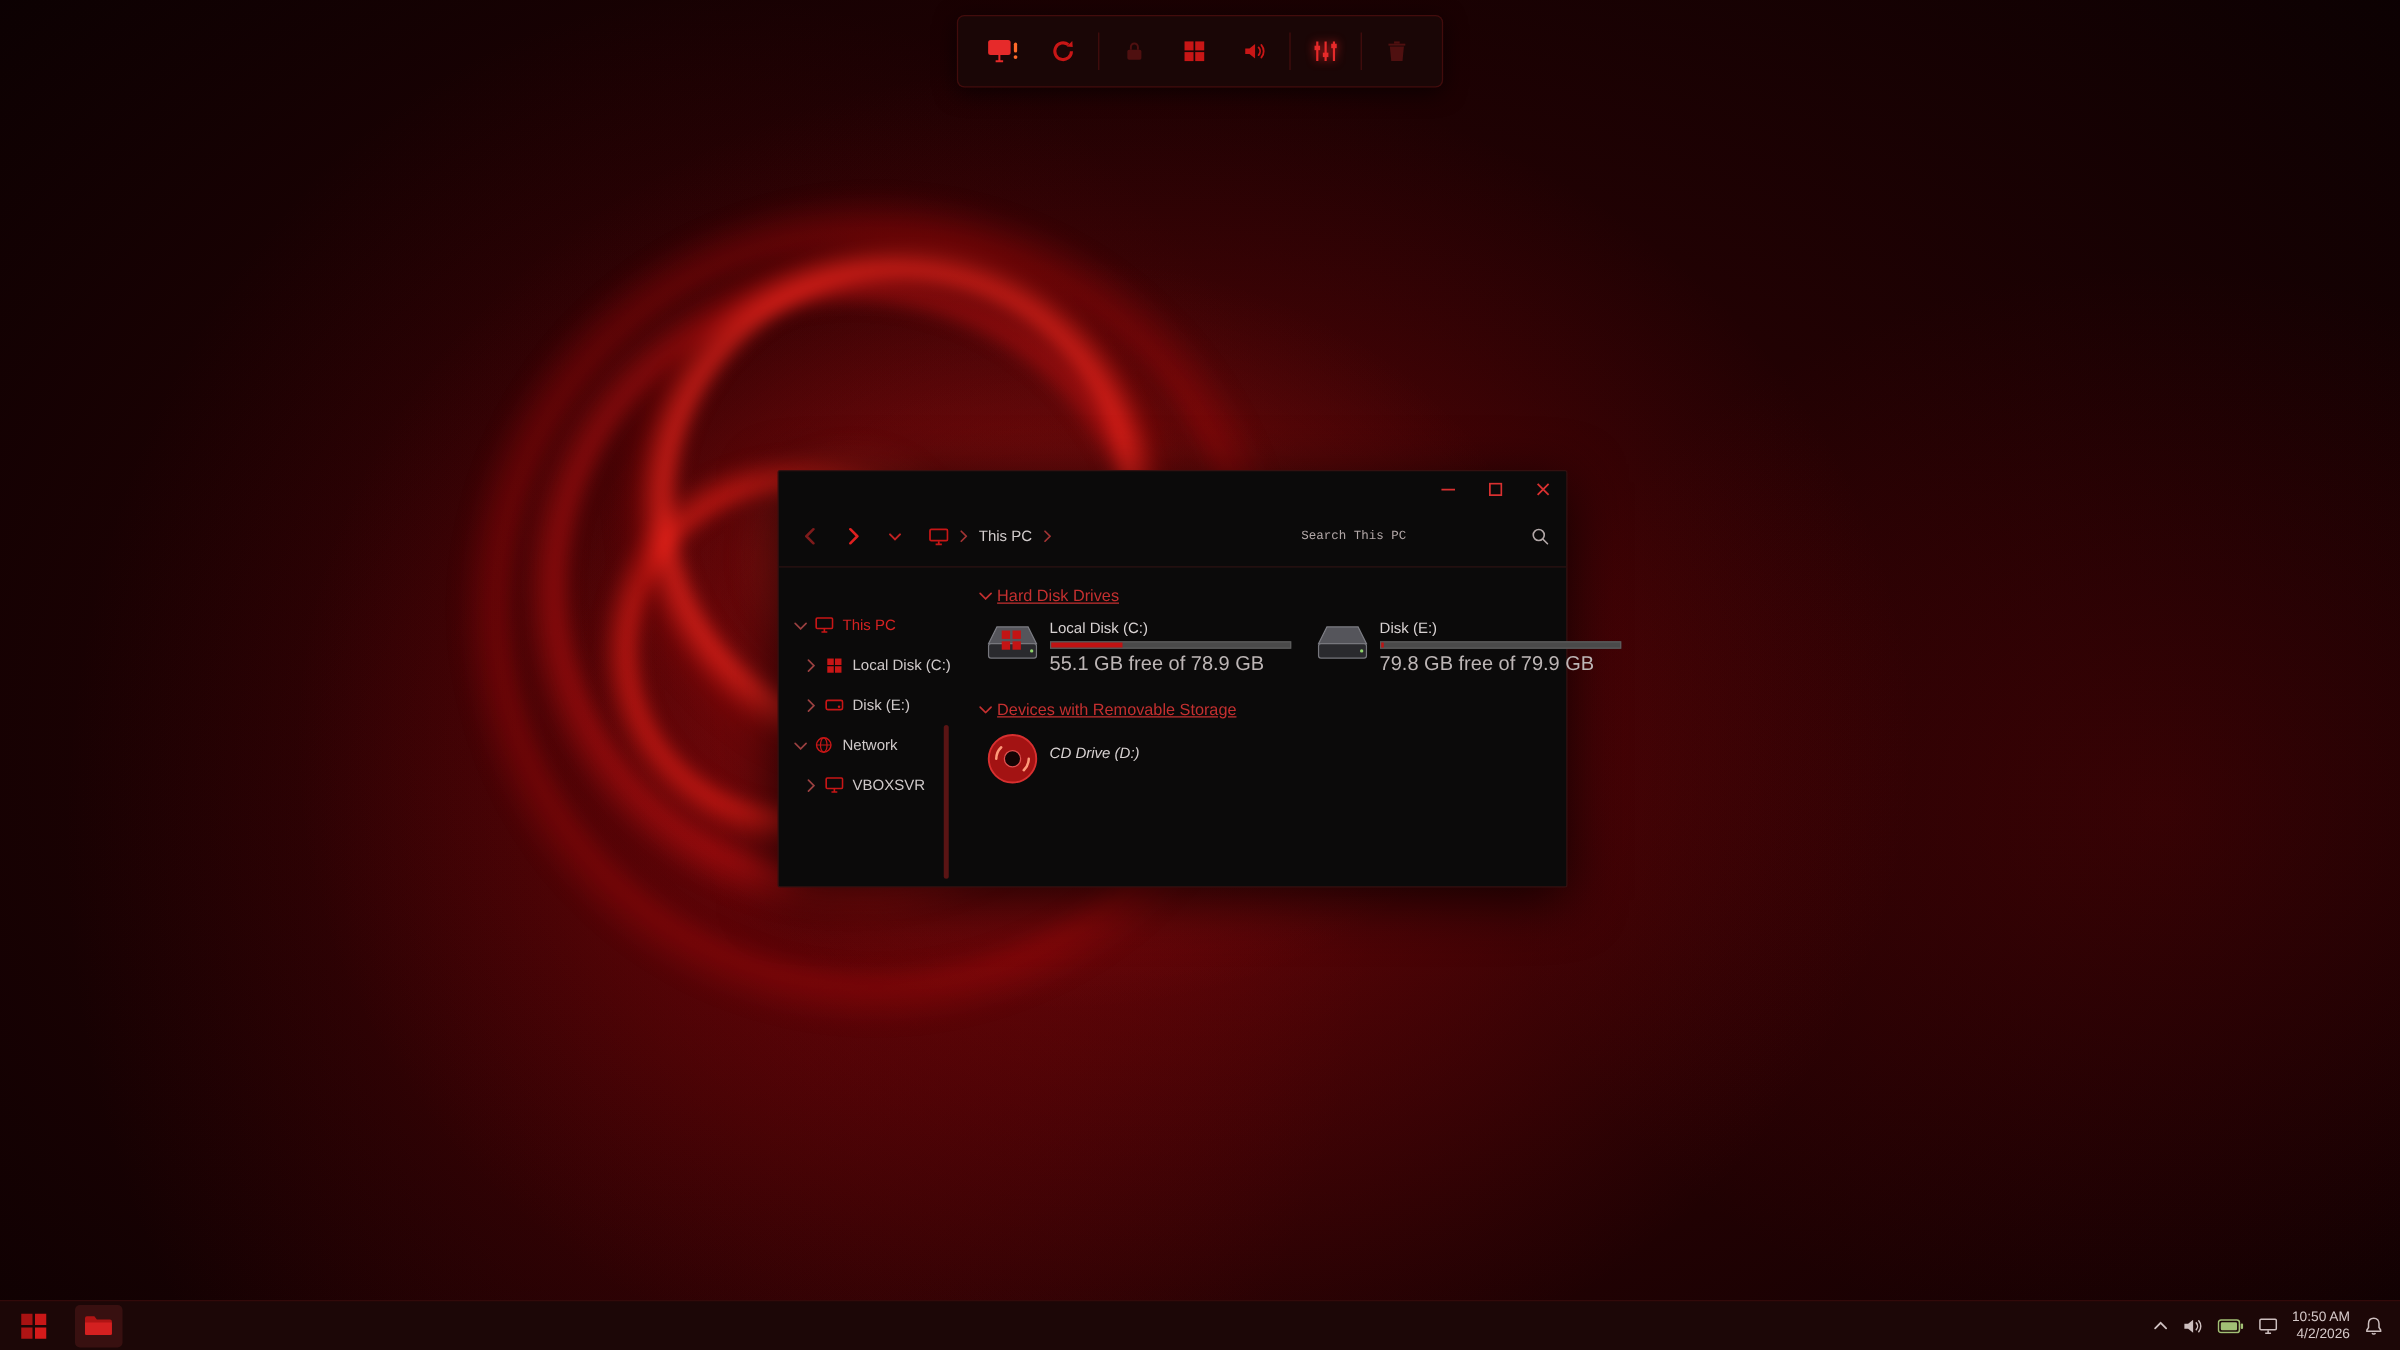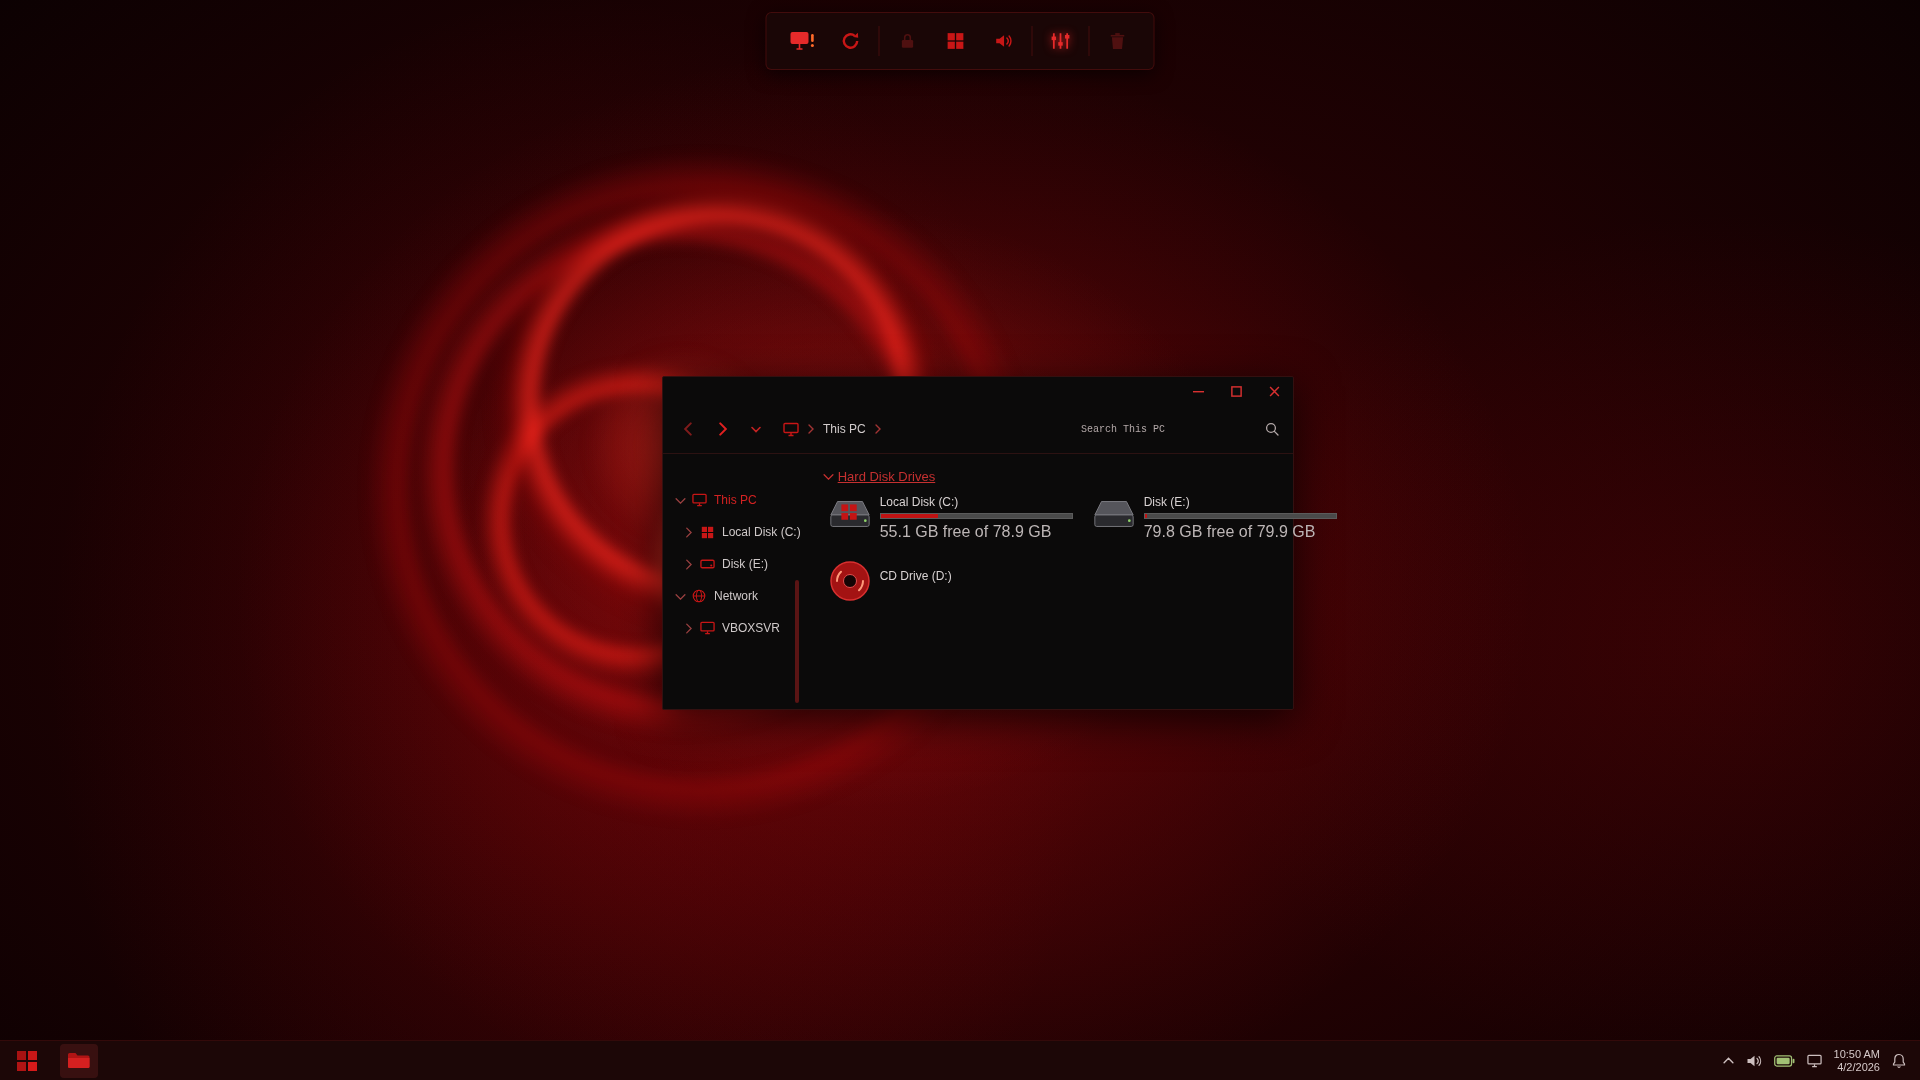--- a/index.html
+++ b/index.html
@@ -35,21 +35,21 @@
     border-radius:6px; box-shadow:0 4px 18px rgba(0,0,0,.6); z-index:4; }
   .dock-slot { width:40px; height:40px; display:flex; align-items:center; justify-content:center;
     border-radius:5px; cursor:pointer; }
   .dock-divider { width:1px; height:30px; background:rgba(150,30,30,.35); }
   .ic-bright { color:#e62a2a; } .ic-red { color:#c81616; } .ic-dim { color:#4f1010; }
   .ic-glow { filter:drop-shadow(0 0 4px rgba(255,40,40,.8)); }
 
   
   .window { position:absolute; left:622px; top:376px; width:632px; height:334px;
     background:#0b0a0a; border:1px solid #341010; border-radius:2px;
-    box-shadow:0 10px 44px rgba(0,0,0,.75); z-index:3; display:flex; flex-direction:column;margin-left:40px; }
+    box-shadow:0 10px 44px rgba(0,0,0,.75); z-index:3; display:flex; flex-direction:column; }
   .titlebar { height:28px; display:flex; justify-content:flex-end; align-items:stretch; }
   .caption-btn { width:38px; display:flex; align-items:center; justify-content:center;
     color:#d83030; background:transparent; border:none; cursor:pointer; }
 
   .navbar { height:48px; display:flex; align-items:center; padding:0 14px; gap:12px; }
   .nav-btn { display:flex; align-items:center; justify-content:center; width:22px; height:24px;
     background:none; border:none; cursor:pointer; }
   .crumb { display:flex; align-items:center; gap:9px; margin-left:4px; }
   .crumb-label { color:#d2cccc; font-size:12px; cursor:pointer; }
   .crumb-sep { color:#a23434; }
@@ -79,21 +79,21 @@
   .section-header .chev { color:#c53030; }
   .tiles { display:flex; gap:14px; margin-top:6px; }
   .drive-tile { display:flex; gap:7px; width:250px; padding:2px; border-radius:3px; cursor:pointer; }
   .drive-icon { flex:0 0 46px; display:flex; justify-content:center; }
   .drive-info { flex:1; padding-top:1px; }
   .drive-name { color:#d8d2d2; font-size:12px; line-height:14px; }
   .drive-bar { margin-top:4px; height:6px; background:#4a4a4a; border:1px solid #5b5b5b; }
   .drive-fill { height:100%; background:#c01313; }
   .drive-detail { margin-top:4px; color:#bdb6b6; font-size:16px; }
   .section-removable { margin-top:14px; }
-  .cd-tile { display:flex; gap:7px; margin-top:6px; width:250px; padding:2px; border-radius:3px; cursor:pointer; }
+  .cd-tile { display:flex; gap:7px; margin-top:6px; width:250px; padding:2px; border-radius:3px; cursor:pointer;font-style:italic; }
   .cd-name { color:#d8d2d2; font-size:12px; margin-top:10px; }
 
   
   .taskbar { position:absolute; left:0; right:0; bottom:0; height:40px;
     background:#1c0707; border-top:1px solid rgba(120,20,20,.25);
     display:flex; align-items:center; z-index:5; }
   .tb-left { display:flex; align-items:center; gap:14px; padding-left:8px; }
   .tb-btn { width:38px; height:34px; display:flex; align-items:center; justify-content:center;
     border-radius:4px; cursor:pointer; }
   .tb-btn.active { background:rgba(190,60,60,.18); }
@@ -377,20 +377,28 @@
                 <div class="drive-bar">
                   <div class="drive-fill" style="width: 1%;"></div>
                 </div>
                 <div class="drive-detail">79.8 GB free of 79.9 GB</div>
               </div>
             </div>
           </div>
         </div>
 
         <div class="section section-removable">
+          <div class="section-header">
+            <span class="chev down">
+              <svg width="7" height="11" viewBox="0 0 8 12">
+                  <path d="M2 1l5 5-5 5" fill="none" stroke="currentColor" stroke-width="1.5" stroke-linecap="round"></path>
+                </svg>
+            </span>
+            <span class="section-title">Devices with Removable Storage</span>
+          </div>
           <div class="cd-tile">
             <span class="drive-icon">
               <svg width="44" height="44" viewBox="0 0 44 44">
                   <circle cx="22" cy="22" r="19" fill="#a31313" stroke="#d83030" stroke-width="1.5"></circle>
                   <circle cx="22" cy="22" r="6.5" fill="#140404" stroke="#e05050" stroke-width="1"></circle>
                   <path d="M9 22a13 13 0 0 1 4-9.2" stroke="#ff9a7a" stroke-width="2" fill="none" stroke-linecap="round"></path>
                   <path d="M35 22a13 13 0 0 1-4 9.2" stroke="#ff9a7a" stroke-width="2" fill="none" stroke-linecap="round"></path>
                 </svg>
             </span>
             <div class="cd-name">CD Drive (D:)</div>

